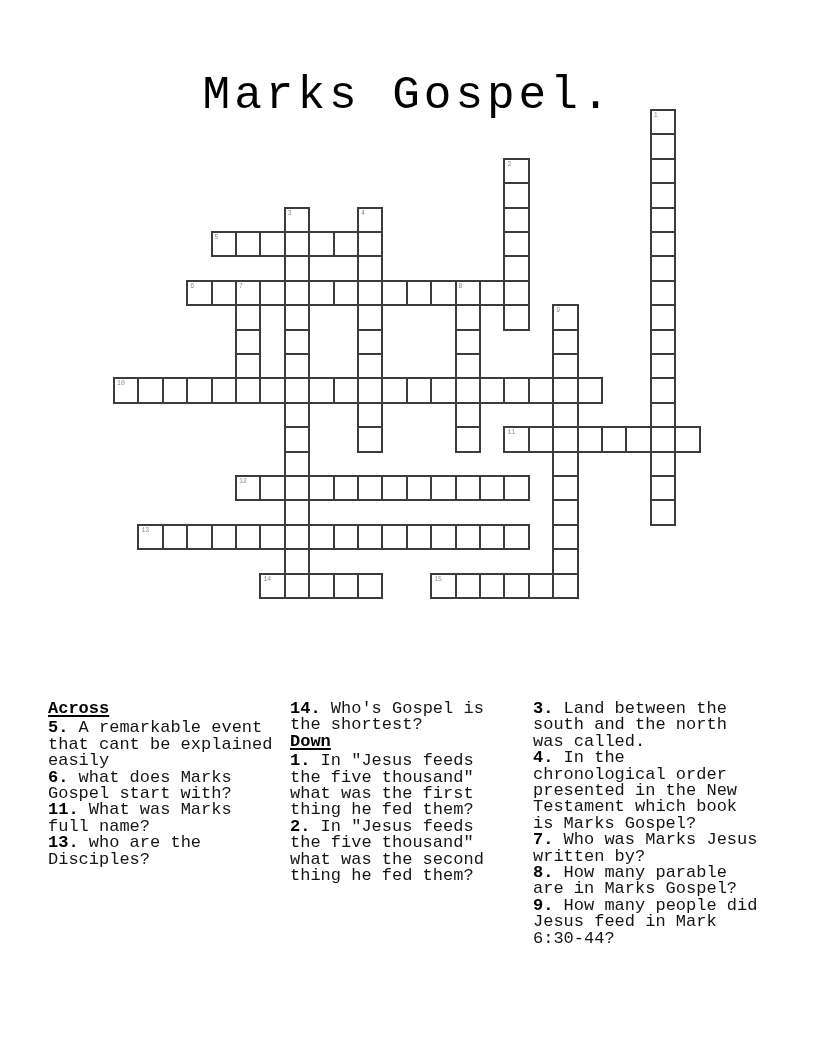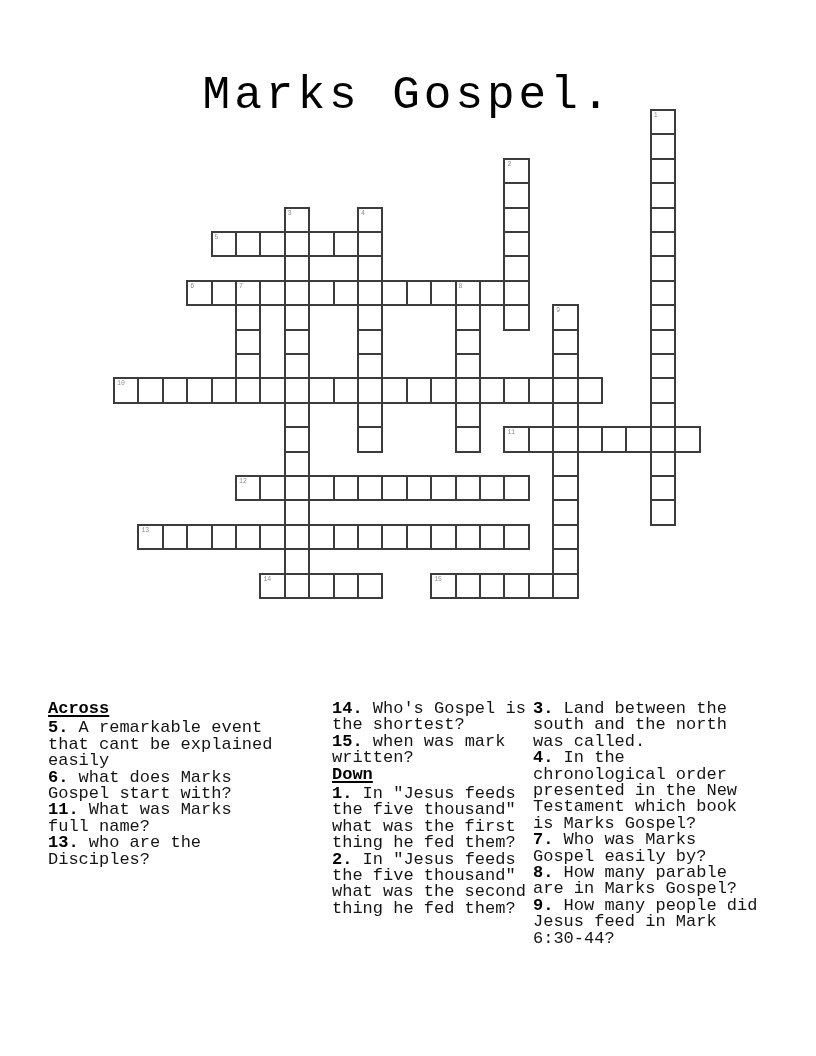--- a/index.html
+++ b/index.html
@@ -48,21 +48,21 @@
     width: 816px;
   }
   .clue-col {
     position: absolute;
     top: 0;
     font-size: 17px;
     line-height: 16.4px;
     color: #141414;
   }
   #clue-col-0 { left: 48px;  width: 230px; }
-  #clue-col-1 { left: 290px; width: 218px; margin-left: 42px; }
+  #clue-col-1 { left: 290px; width: 218px; }
   #clue-col-2 { left: 533px; width: 230px; }
   .clue-heading {
     font-weight: bold;
     text-decoration: underline;
     text-decoration-thickness: 2px;
     text-underline-offset: 2px;
     margin-bottom: 3px;
     color: #000;
   }
   .clue-num { font-weight: bold; color: #000; }
@@ -253,26 +253,25 @@
   <div class="clues">
     <div class="clue-col" id="clue-col-0">
         <div class="clue-heading">Across</div>
         <div class="clue"><b class="clue-num">5.</b> <span>A remarkable event that cant be explained easily</span></div>
         <div class="clue"><b class="clue-num">6.</b> <span>what does Marks Gospel start with?</span></div>
         <div class="clue"><b class="clue-num">11.</b> <span>What was Marks full name?</span></div>
         <div class="clue"><b class="clue-num">13.</b> <span>who are the Disciples?</span></div>
       </div>
     <div class="clue-col" id="clue-col-1">
         <div class="clue"><b class="clue-num">14.</b> <span>Who's Gospel is the shortest?</span></div>
-        <div class="clue"><b class="clue-num">15.</b> <span>when was mark written?</span></div>
         <div class="clue-heading">Down</div>
         <div class="clue"><b class="clue-num">1.</b> <span>In "Jesus feeds the five thousand" what was the first thing he fed them?</span></div>
         <div class="clue"><b class="clue-num">2.</b> <span>In "Jesus feeds the five thousand" what was the second thing he fed them?</span></div>
       </div>
     <div class="clue-col" id="clue-col-2">
         <div class="clue"><b class="clue-num">3.</b> <span>Land between the south and the north was called.</span></div>
         <div class="clue"><b class="clue-num">4.</b> <span>In the chronological order presented in the New Testament which book is Marks Gospel?</span></div>
-        <div class="clue"><b class="clue-num">7.</b> <span>Who was Marks Gospel easily by?</span></div>
+        <div class="clue"><b class="clue-num">7.</b> <span>Who was Marks Jesus written by?</span></div>
         <div class="clue"><b class="clue-num">8.</b> <span>How many parable are in Marks Gospel?</span></div>
         <div class="clue"><b class="clue-num">9.</b> <span>How many people did Jesus feed in Mark 6:30-44?</span></div>
       </div>
   </div>
 </div>
 
 </body></html>

